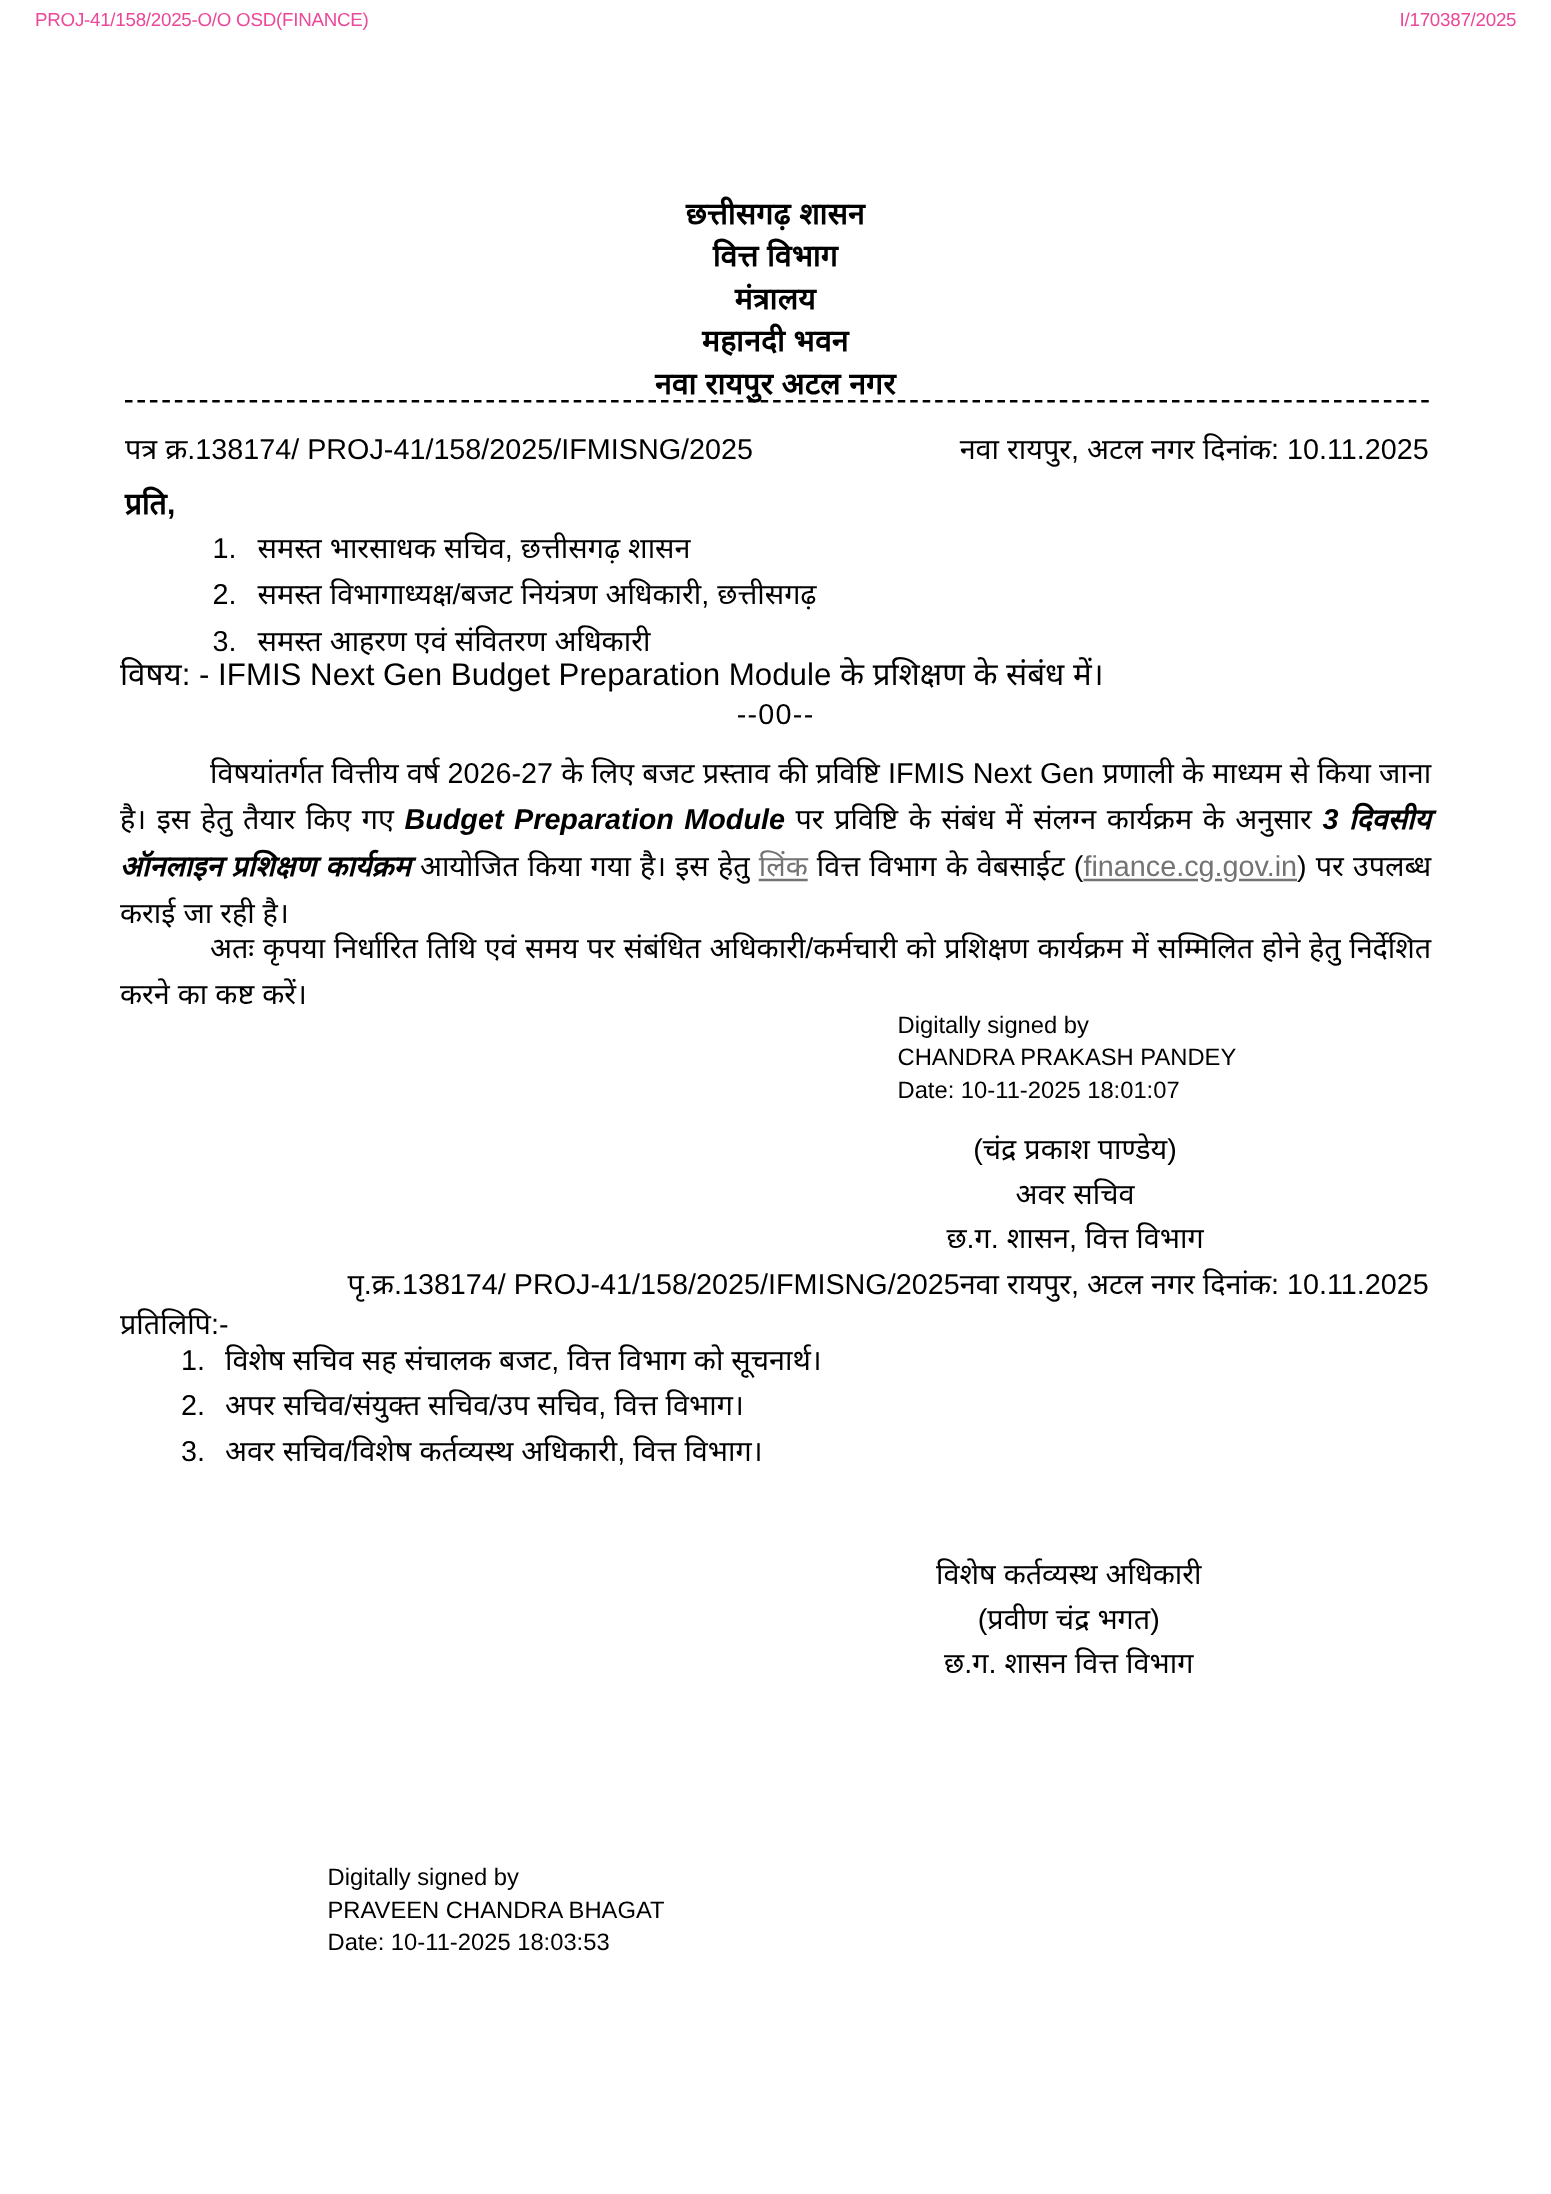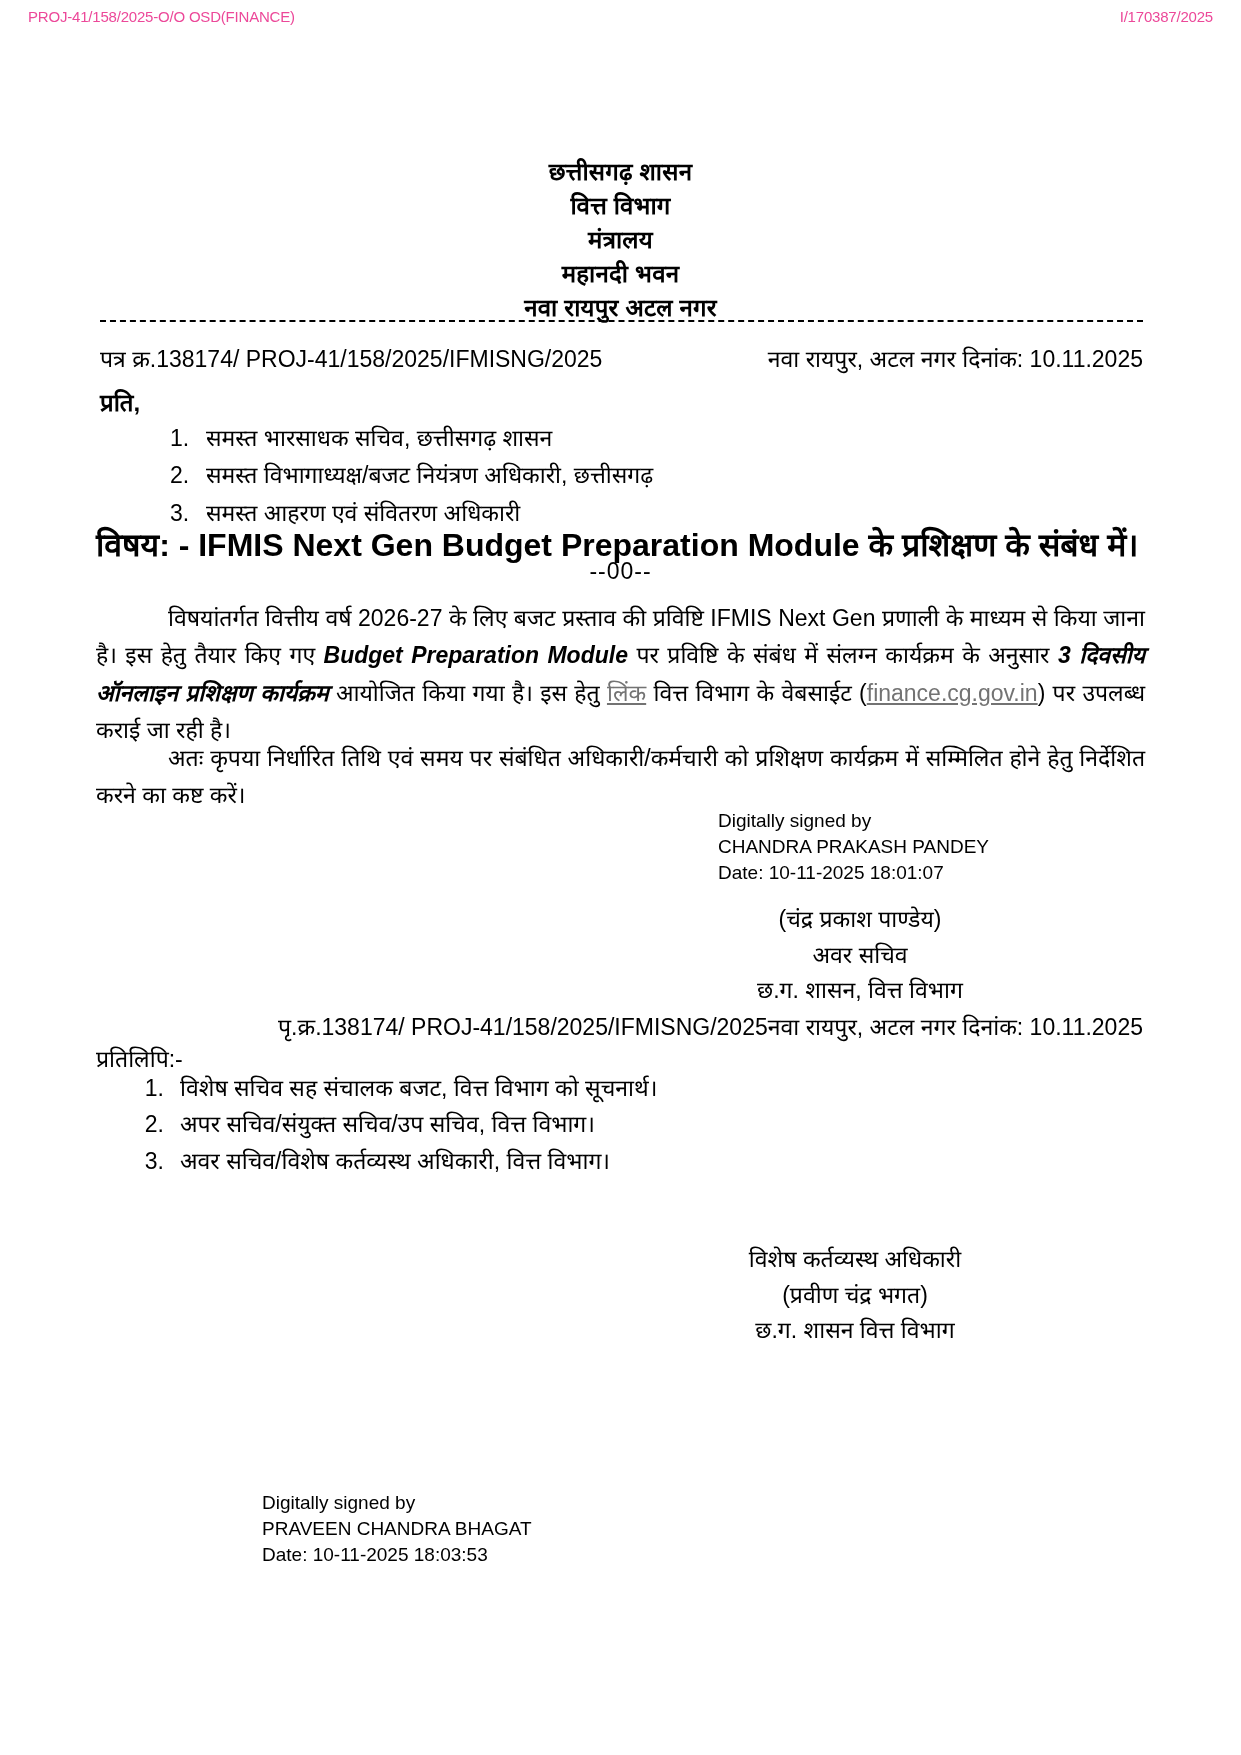--- a/index.html
+++ b/index.html
@@ -94,22 +94,22 @@
     gap: 14px;
   }
   .recipients .num { width: 22px; flex: none; }
 
   
   .subject {
     position: absolute;
     top: 524px;
     left: 96px;
     right: 98px;
-    font-size: 32px;
-    font-weight: bold;
+    font-size: 25px;
+    font-weight: normal;
     line-height: 1.35;
   }
 
   .oo-divider {
     position: absolute;
     top: 558px;
     left: 0;
     right: 0;
     text-align: center;
     font-size: 23px;

